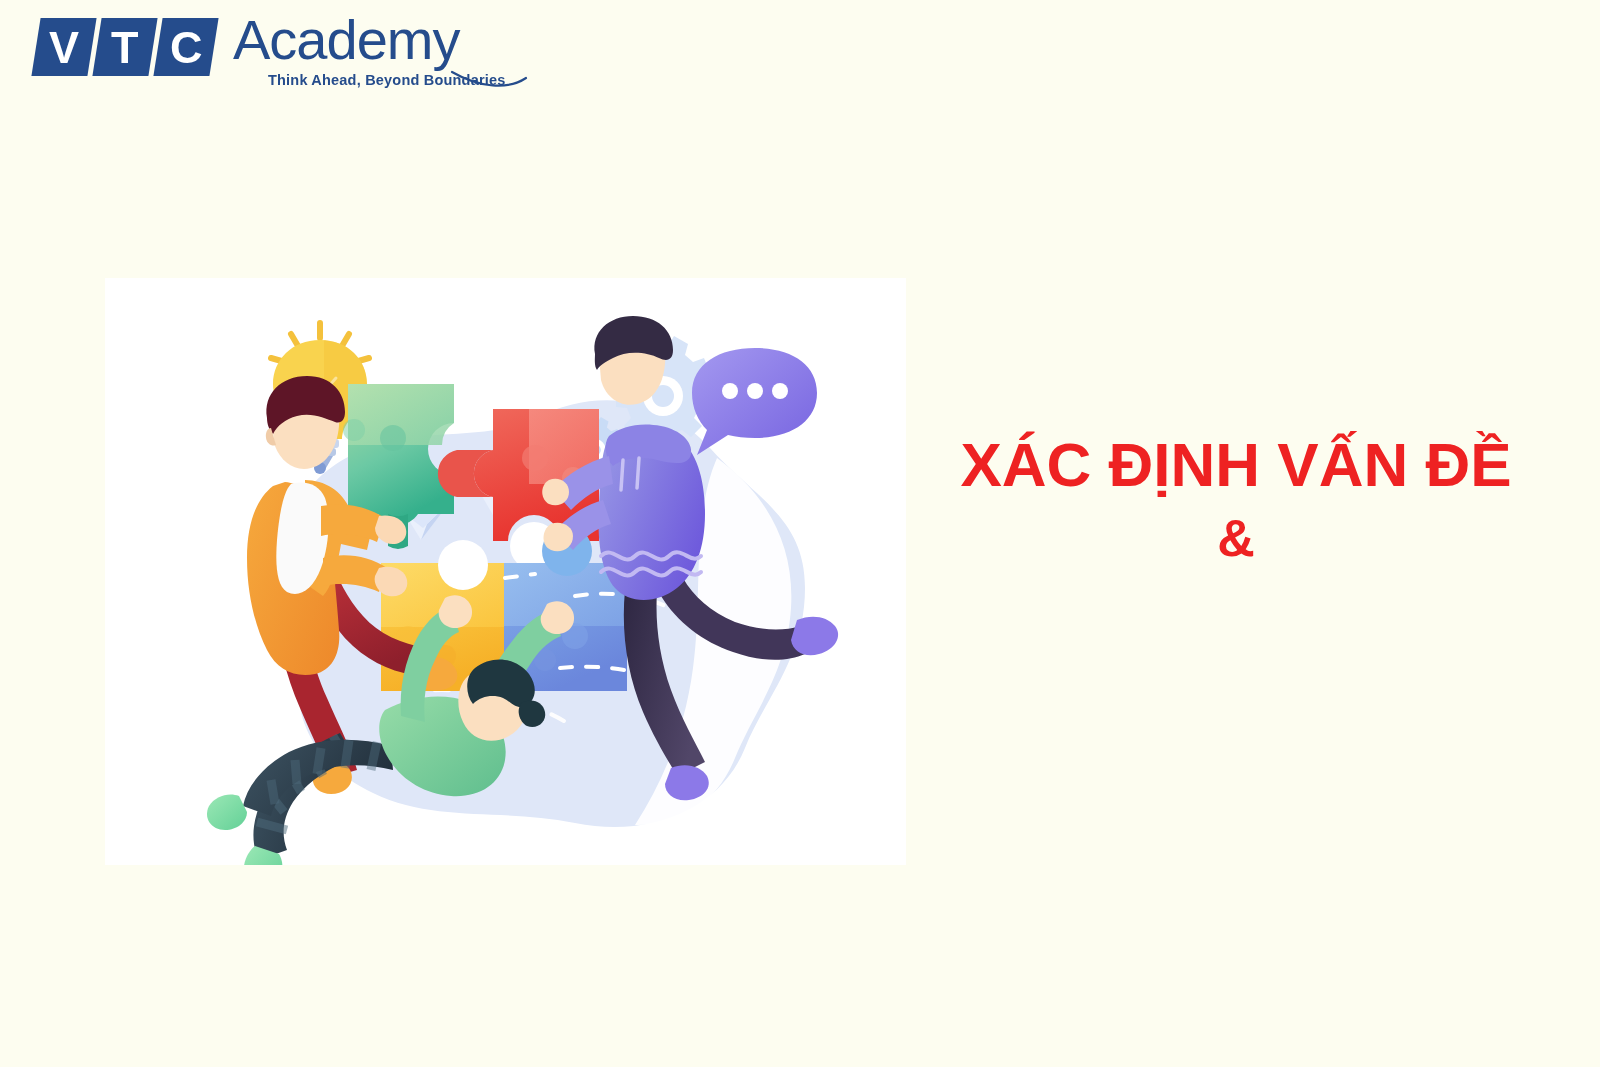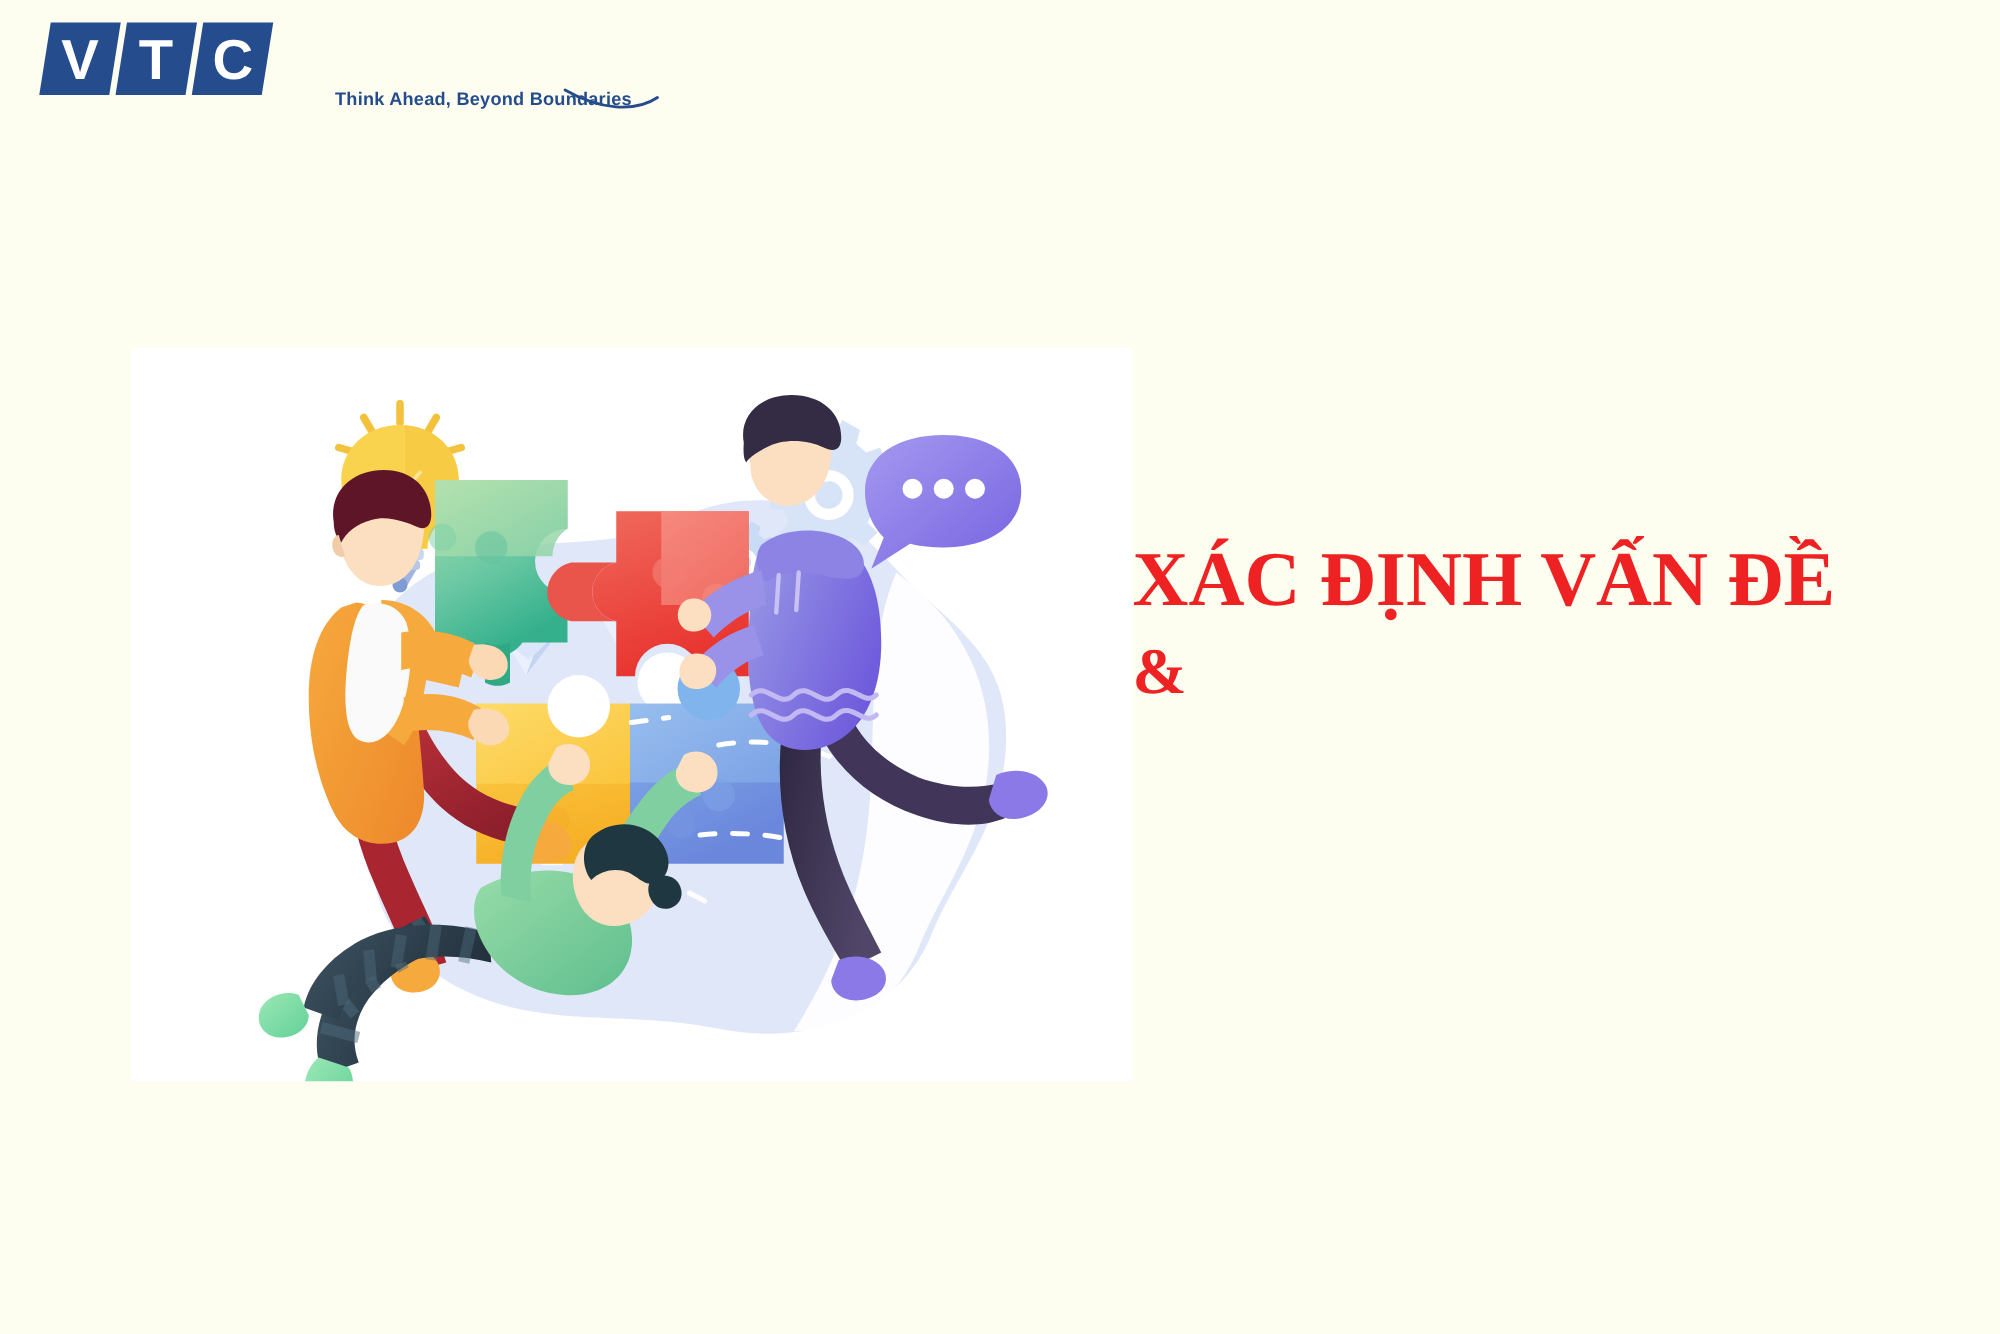--- a/index.html
+++ b/index.html
@@ -91,24 +91,24 @@
     width: 100%;
     height: 100%;
   }
 
   
   .headline {
     position: absolute;
     left: 906px;
     top: 430px;
     width: 660px;
-    text-align: left;
+    text-align: center;
     color: #EE2222;
     font-weight: bold;
-    font-family: Liberation Serif, serif;
+    font-family: Liberation Sans, sans-serif;
   }
   .headline-line1 {
     font-size: 62px;
     line-height: 1.12;
     white-space: nowrap;
   }
   .headline-line2 {
     font-size: 52px;
     line-height: 1.5;
   }
@@ -126,20 +126,21 @@
     <div class="logo-tile">
       <span>V</span>
     </div>
     <div class="logo-tile">
       <span>T</span>
     </div>
     <div class="logo-tile">
       <span>C</span>
     </div>
   </div>
+  <div class="logo-word">Academy</div>
   <div class="logo-tagline">Think Ahead, Beyond Boundaries</div>
   <svg class="logo-swoosh" viewBox="0 0 80 22">
     <path d="M2 2 C 30 18, 58 20, 76 8" stroke="#254C8C" stroke-width="2.2" fill="none" stroke-linecap="round"></path>
   </svg>
 </div>
 
 <div class="illustration-panel">
   <svg viewBox="0 0 801 587" xmlns="http://www.w3.org/2000/svg">
     <defs>
       <linearGradient id="gGreen" x1="0" y1="0" x2="0.4" y2="1">

